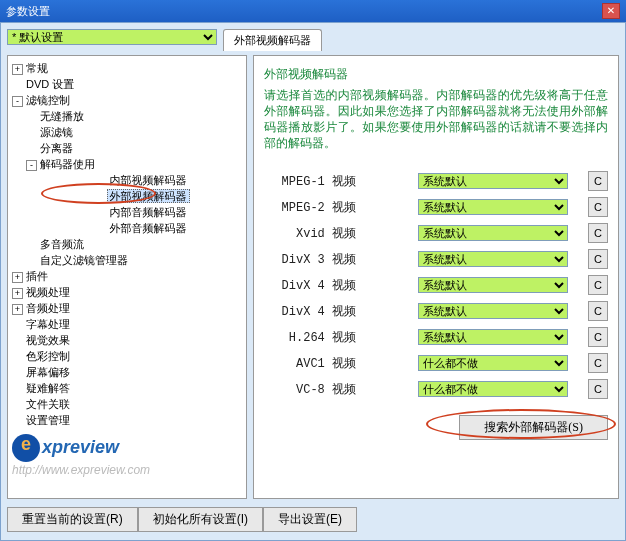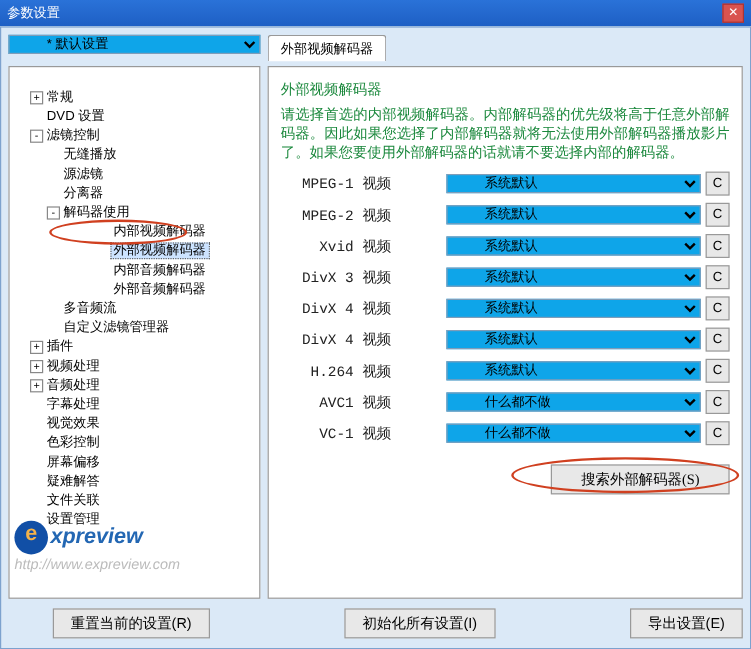--- a/index.html
+++ b/index.html
@@ -6,43 +6,43 @@
 body { font-family: Tahoma, "Microsoft YaHei", sans-serif; font-size: 11px; background: #fff; width: 626px; height: 541px; overflow: hidden; }
 .titlebar { background: linear-gradient(#2a72d8, #1e5fc4); color: #fff; height: 22px; line-height: 22px; padding: 0 6px; display: flex; justify-content: space-between; }
 .closebtn { width: 18px; height: 16px; background: #d9534f; color: #fff; text-align: center; line-height: 14px; margin-top: 3px; border: 1px solid #a33; cursor: pointer; font-size: 10px; }
 .content { background: #dbe9f7; border: 1px solid #7da2ce; padding: 6px; height: 519px; }
 .toprow { display: flex; gap: 6px; margin-bottom: 4px; }
 .preset { width: 210px; }
 .preset select { width: 100%; font-size: 11px; }
 .tabhdr { flex: 1; position: relative; }
 .tab { display: inline-block; background: #fff; border: 1px solid #999; border-bottom: none; padding: 3px 10px; border-radius: 3px 3px 0 0; position: relative; z-index: 2; }
 .main { display: flex; gap: 6px; height: 444px; }
-.tree { width: 210px; background: #fff; border: 1px solid #999; padding: 17px; overflow: auto; line-height: 16px; position: relative; }
+.tree { width: 240px; background: #fff; border: 1px solid #999; padding: 4px; overflow: auto; line-height: 16px; position: relative; }
 .tree .node { cursor: pointer; white-space: nowrap; }
 .tree .exp { display: inline-block; width: 11px; height: 11px; border: 1px solid #888; text-align: center; line-height: 9px; font-size: 9px; margin-right: 3px; vertical-align: middle; background: #fff; }
 .tree .indent1 { padding-left: 14px; }
 .tree .indent2 { padding-left: 28px; text-align: center; }
 .tree .selected { background: #cce3ff; border: 1px dotted #666; padding: 0 2px; }
 .circle-annot { border: 2px solid #d04020; border-radius: 50%; position: absolute; pointer-events: none; }
 .panel { flex: 1; background: #fff; border: 1px solid #999; padding: 10px; position: relative; }
 .grouplabel { color: #1a883c; font-weight: normal; margin-bottom: 4px; font-size: 12px; }
-.helptext { color: #1a883c; font-size: 12px; line-height: 16px; text-align: justify; margin-bottom: 8px; }
-.decrow { display: flex; align-items: center; margin-bottom: 6px; gap: 4px; }
+.helptext { color: #1a883c; font-size: 12px; line-height: 16px; text-align: justify; margin-bottom: 20px; }
+.decrow { display: flex; align-items: center; margin-bottom: 6px; gap: 20px; }
 .declabel { width: 92px; text-align: right; color: #222; font-family: "Courier New", monospace; font-size: 12px; }
 .decsel { flex: 1; font-size: 11px; margin-left: 42px; }
 .cbtn { width: 20px; height: 20px; font-size: 11px; border: 1px solid #999; background: #e8e8e8; cursor: pointer; }
 .searchbtn-wrap { display: flex; justify-content: flex-end; margin-top: 16px; position: relative; }
 .searchbtn { padding: 3px 24px; font-size: 12px; border: 1px solid #999; background: #e8e8e8; cursor: pointer; font-family: Liberation Serif, serif; }
 .watermark { position: absolute; bottom: 20px; left: 4px; }
 .watermark div.brand { color: #2367b3; font: bold italic 18px Arial; }
 .watermark .e-icon { display: inline-block; width: 28px; height: 28px; background: #114fa6; color: #f3b24a; border-radius: 50%; text-align: center; line-height: 28px; font: bold 18px Arial; vertical-align: middle; margin-right: 2px; }
 .watermark .url { color: #bbb; font-size: 12px; font-style: italic; }
-.bottomrow { display: flex; justify-content: space-between; margin-top: 8px; margin-left: 37px; }
+.bottomrow { display: flex; margin-top: 8px; }
 .bottomrow button { padding: 3px 14px; font-size: 12px; border: 1px solid #999; background: #e8e8e8; cursor: pointer; }
-select { border: 1px solid #7f9db9; background: #0ea5e9; padding-left: 27px; }
+select { border: 1px solid #7f9db9; background: #bef264; }
 </style>
 </head>
 <body>
 
 <div class="titlebar">
   <span>参数设置</span>
   <span class="closebtn">✕</span>
 </div>
 
 <div class="content">
@@ -130,21 +130,21 @@
             <span class="declabel">H.264 视频</span>
             <select class="decsel"><option>系统默认</option></select>
             <button class="cbtn">C</button>
           </div>
           <div class="decrow">
             <span class="declabel">AVC1 视频</span>
             <select class="decsel"><option>什么都不做</option></select>
             <button class="cbtn">C</button>
           </div>
           <div class="decrow">
-            <span class="declabel">VC-1 视频</span>
+            <span class="declabel">VC-8 视频</span>
             <select class="decsel"><option>什么都不做</option></select>
             <button class="cbtn">C</button>
           </div>
         </div>
       <div class="searchbtn-wrap">
         <button class="searchbtn">搜索外部解码器(S)</button>
         <div class="circle-annot" style="top:-6px;right:-8px;width:190px;height:30px;"></div>
       </div>
     </div>
   </div>

